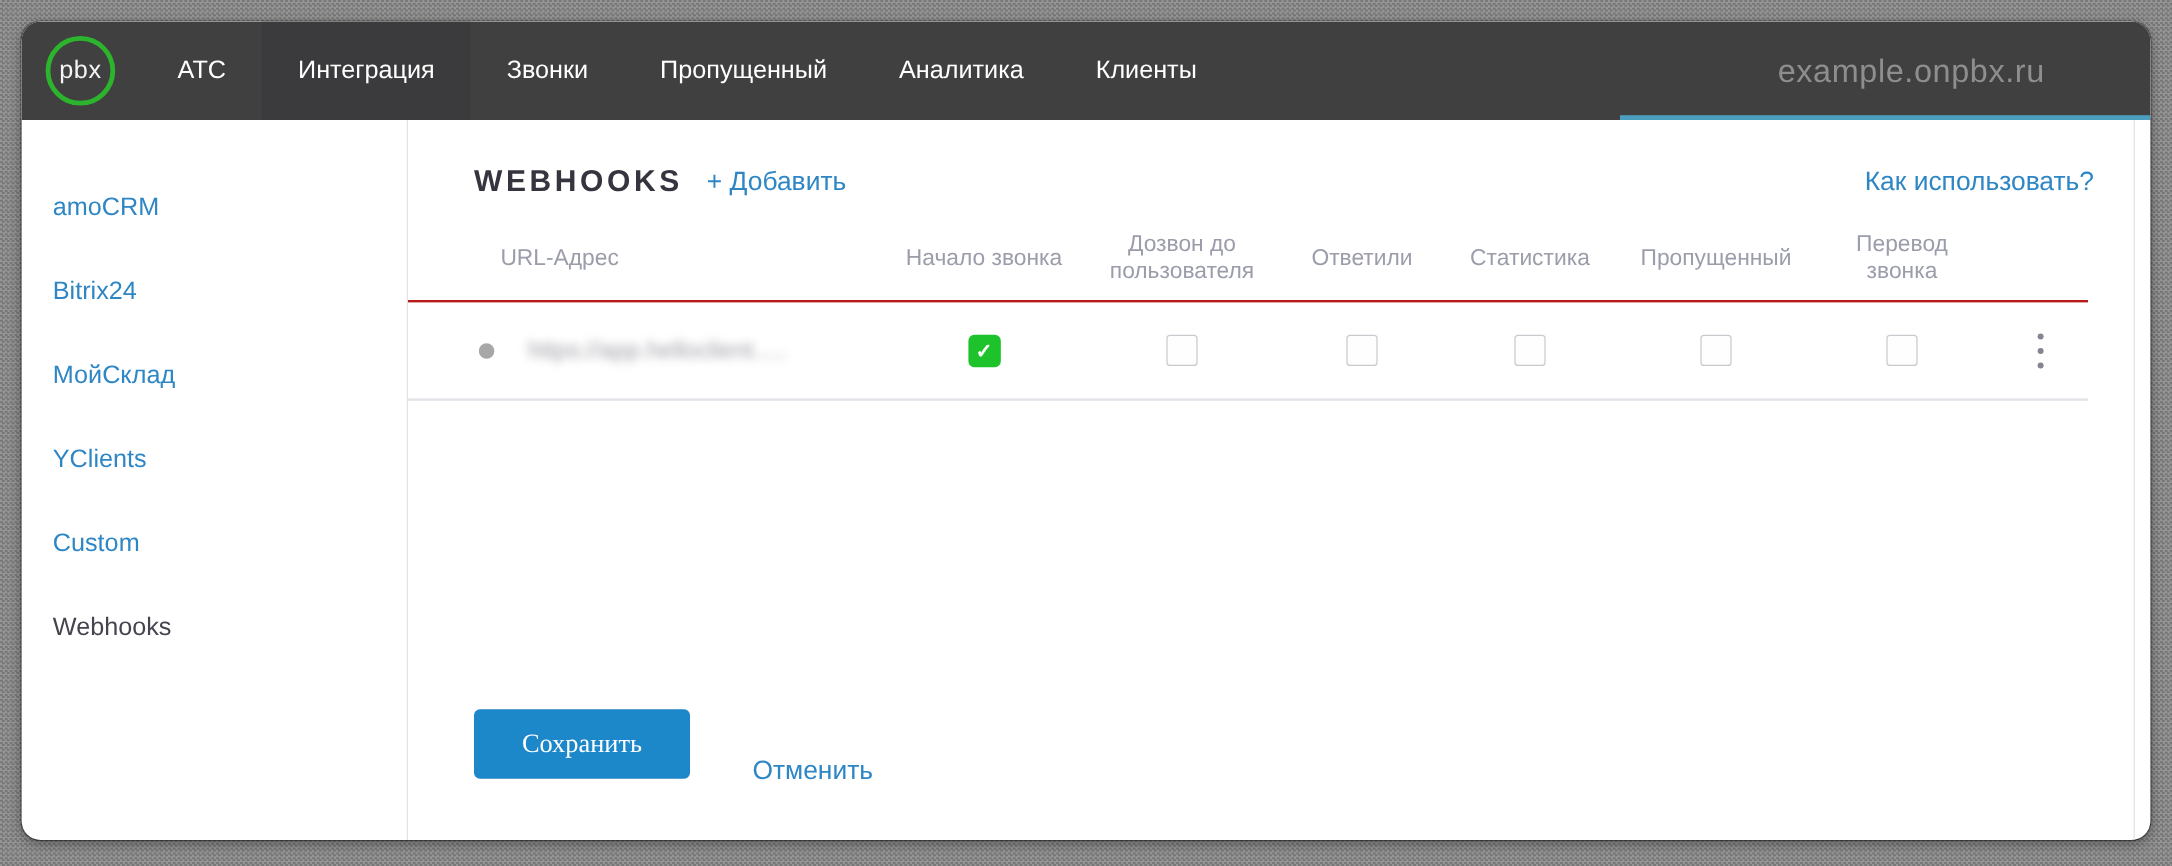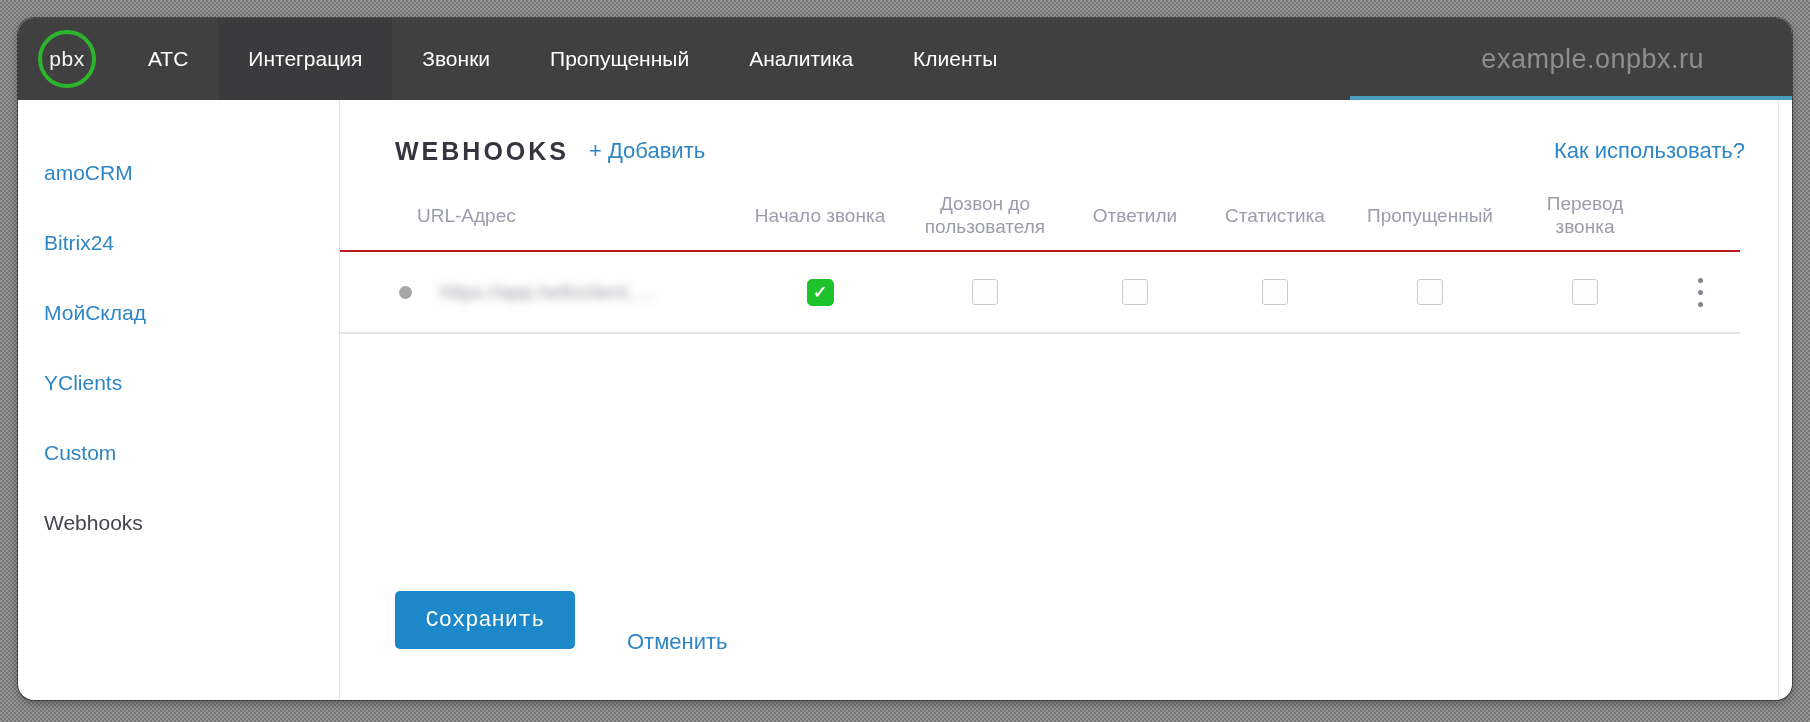--- a/index.html
+++ b/index.html
@@ -102,21 +102,21 @@
     display: flex; flex-direction: column; align-items: center; gap: 7px;
     cursor: pointer; padding: 4px 8px;
   }
   .kebab .dot { width: 5px; height: 5px; border-radius: 50%; background: #83858f; }
   
   .actions {
     position: absolute; left: 55px; bottom: 45px; display: flex; align-items: center;
   }
   .save-btn {
     width: 180px; height: 58px; background: #1c87c9; border: none; border-radius: 5px;
-    color: #ffffff; font-size: 22px; font-family: Liberation Mono, monospace;
+    color: #ffffff; font-size: 22px; font-family: Liberation Serif, serif;
     cursor: pointer;
   }
   .cancel-link { margin-left: 52px; font-size: 22px; color: #2e86c5; text-decoration: none; margin-top: 44px; }
 </style>
 </head>
 <body>
 
 <div class="window">
 
   <div class="navbar">

